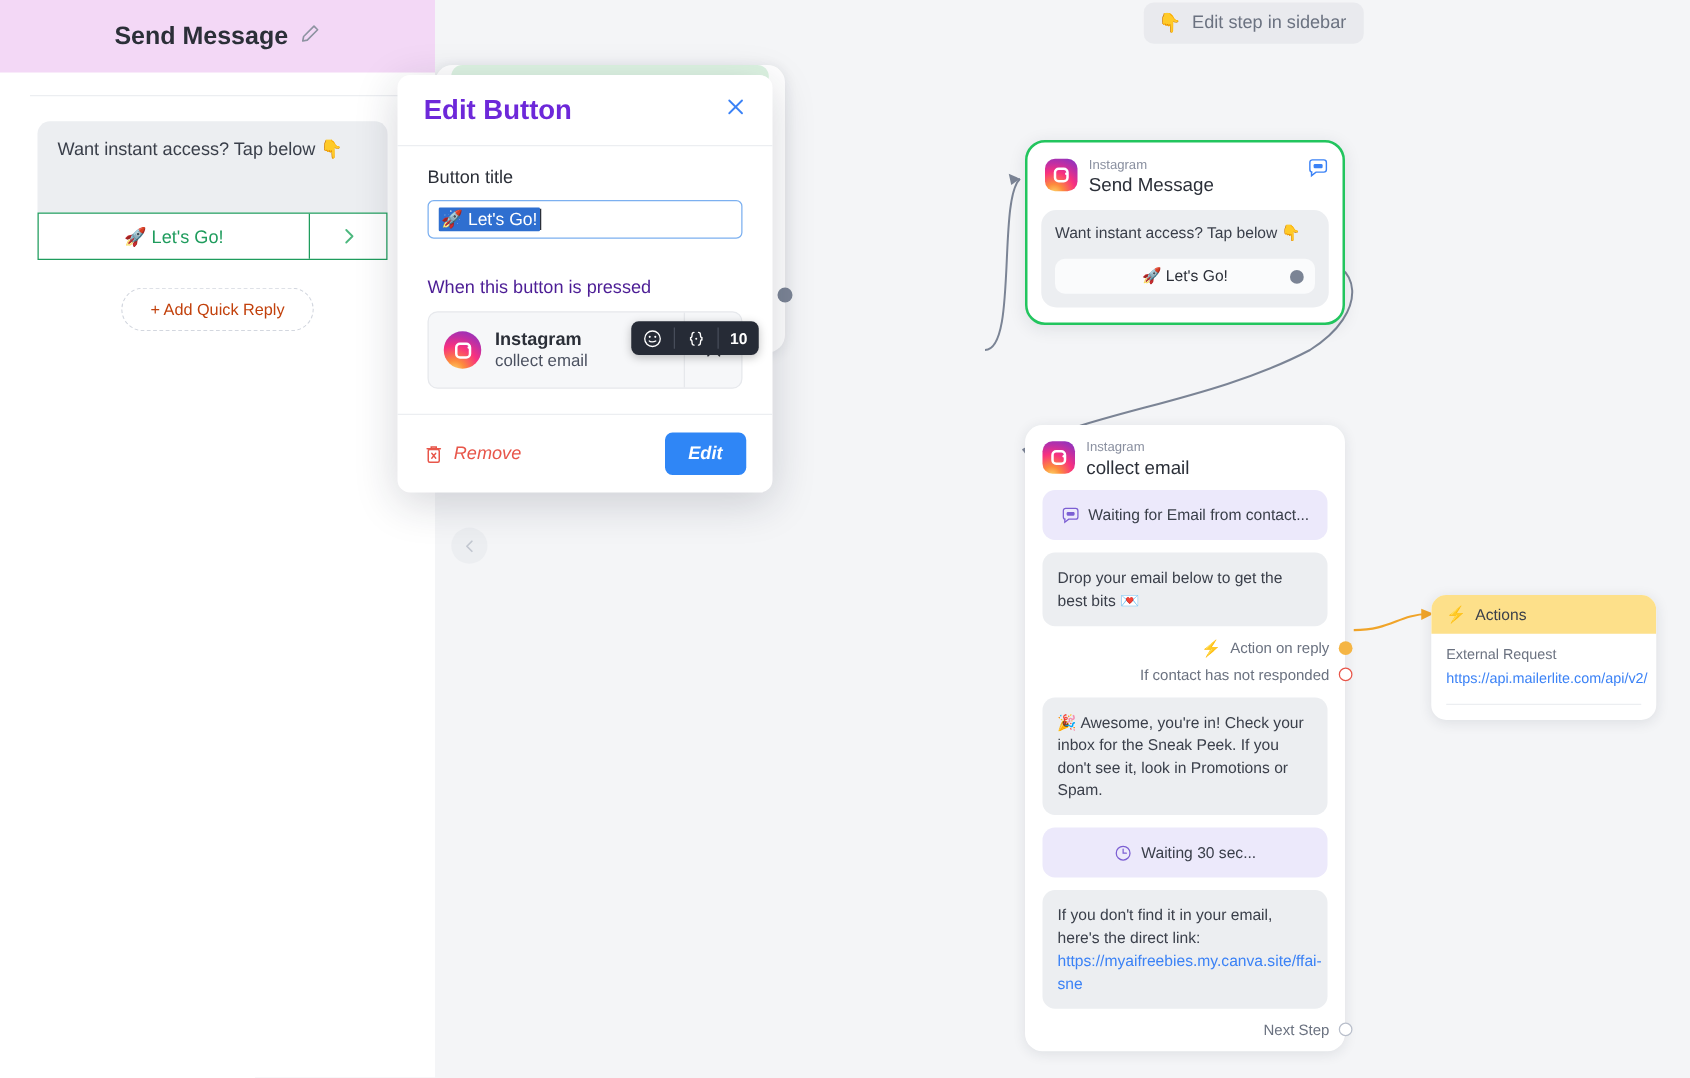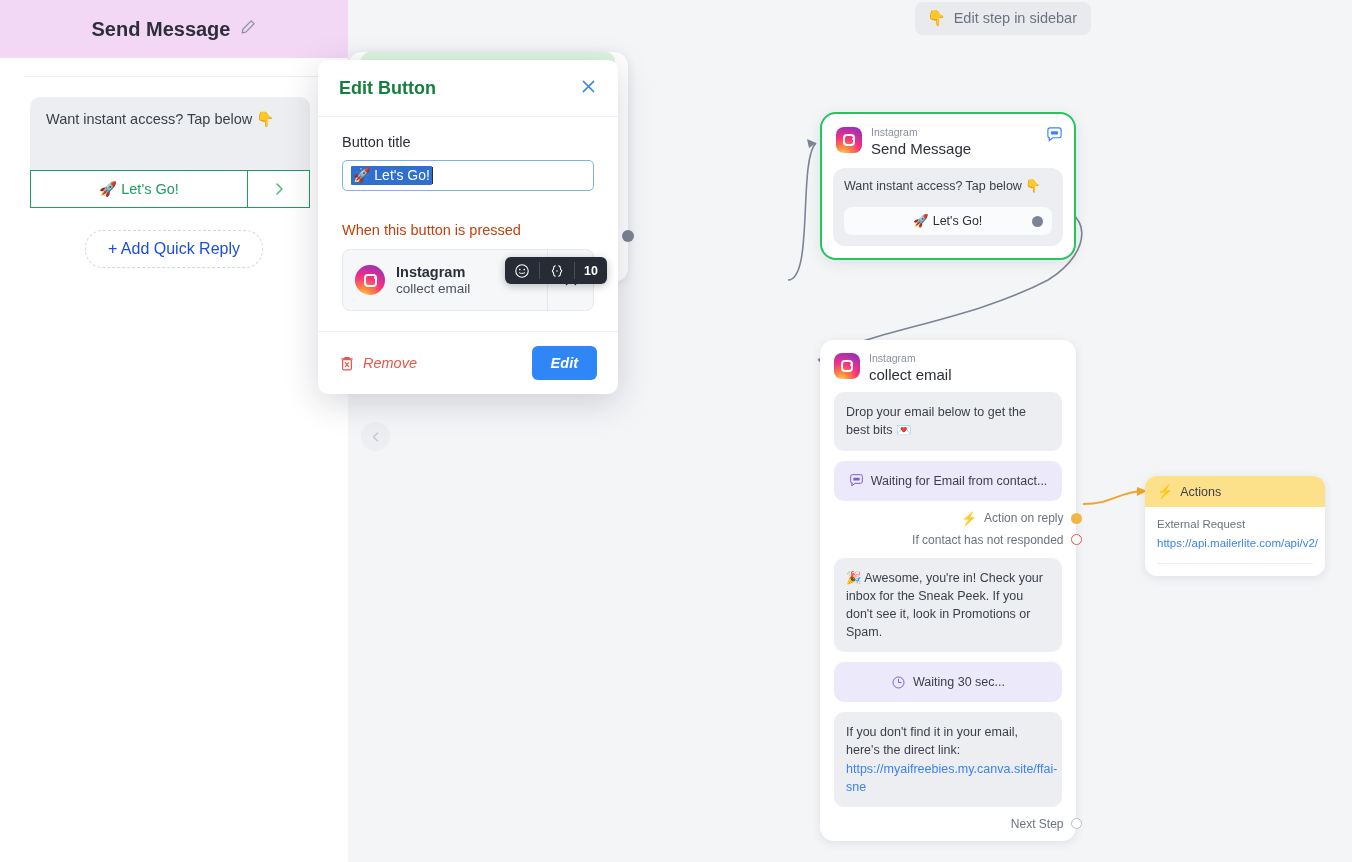--- a/index.html
+++ b/index.html
@@ -138,45 +138,45 @@
   #sb-card .btn1 { border:1px solid #1f9c5d; background:#fff; height:38px; display:flex; }
   #sb-card .btn1 .lab { flex:1; display:flex; align-items:center; justify-content:center;
                         gap:5px; font-size:14.5px; color:#1f9c5d; }
   #sb-card .btn1 .arrow { width:62px; border-left:1px solid #1f9c5d; display:flex;
                           align-items:center; justify-content:center; color:#4cb87e; }
   #sb-card .addbtn { border:1px dashed #d7dbe2; border-top:none; border-radius:0 0 10px 10px;
                      height:36px; display:flex; align-items:center; justify-content:center;
                      font-size:14.5px; color:#5b6270; }
   #sb-quick { margin:22px 0 0 0; display:flex; justify-content:center; }
   #sb-quick .pill { border:1px dashed #d3d7df; border-radius:18px; padding:9px 22px;
-                    font-size:16px; color:#1d4ed8; }
+                    font-size:13px; color:#c2410c; }
 
   
   #modal-wrap { position:absolute; left:318px; top:60px; width:300px; z-index:40; }
   #modal { background:#fff; border-radius:10px; box-shadow:0 8px 34px rgba(25,35,55,.18);
            overflow:visible; }
   #m-head { height:57px; border-bottom:1px solid #eceef1; display:flex; align-items:center;
             padding:0 21px; }
-  #m-head .t { font-size:18px; font-weight:bold; color:#15803d; flex:1; }
+  #m-head .t { font-size:22px; font-weight:bold; color:#6d28d9; flex:1; }
   #m-head .x { color:#3b82f6; cursor:pointer; }
   #m-body { padding:17px 24px 20px 24px; position:relative; }
   .m-label { font-size:14.5px; color:#2b2f38; }
   #title-input { margin-top:10px; width:252px; height:31px; border:1px solid #7cb0f0;
                  border-radius:5px; display:flex; align-items:center; padding:0 8px; }
   #title-input .sel { background:#2f6fd0; color:#fff; font-size:14px; padding:1px 2px 2px 2px;
                       border-radius:1px; }
   #title-input .caret { width:1px; height:17px; background:#2b2f38; margin-left:0px; }
   #mini-toolbar { position:absolute; left:187px; top:140px; height:27px; background:#262b36;
                   border-radius:6px; display:flex; align-items:stretch; color:#fff;
                   box-shadow:0 2px 8px rgba(0,0,0,.25); z-index:5;text-align:center; }
   #mini-toolbar .it { display:flex; align-items:center; justify-content:center; padding:0 9px; }
   #mini-toolbar .sep { width:1px; background:#474d5a; margin:5px 0; }
   #mini-toolbar .cnt { font-size:12.5px; font-weight:bold; padding:0 9px; display:flex;
                        align-items:center; }
-  .m-label2 { font-size:14.5px; color:#c2410c; margin-top:31px; }
+  .m-label2 { font-size:14.5px; color:#4c1d95; margin-top:31px; }
   #action-card { margin-top:11px; border:1px solid #e6e8ec; border-radius:8px;
                  background:#f6f7f9; height:62px; display:flex; align-items:stretch; }
   #action-card .left { flex:1; display:flex; align-items:center; gap:11px; padding-left:12px; }
   #action-card .ig { width:30px; height:30px; border-radius:50%;
     background:radial-gradient(circle at 28% 107%, #fdd96b 0%, #fd8c3c 22%, #f8317f 52%, #c12fa3 72%, #7a35c9 100%);
     display:flex; align-items:center; justify-content:center; flex:none; }
   #action-card .ig .o { width:13px; height:13px; border:2px solid #fff; border-radius:4px; position:relative; }
   #action-card .ig .o:after { content:""; position:absolute; top:1.5px; right:-1px; width:2px; height:2px;
                               background:#fff; border-radius:50%; }
   #action-card .n1 { font-size:14.5px; font-weight:bold; color:#2b2f38; }
@@ -267,30 +267,30 @@
   <div class="node" id="node-collect">
     <div class="node-head">
       <div class="ig-icon">
           <div class="o"></div>
         </div>
       <div>
         <div class="node-sub">Instagram</div>
         <div class="node-title">collect email</div>
       </div>
     </div>
-    <div class="bubble">Drop your email below to get the best bits 💌</div>
     <div class="bubble purple">
       <span>
         <svg width="15" height="15" viewBox="0 0 18 18" style="display:block">
           <path d="M2 4.2a2.2 2.2 0 0 1 2.2-2.2h9.6A2.2 2.2 0 0 1 16 4.2v6A2.2 2.2 0 0 1 13.8 12.4H7.2L3.4 15.4v-3H4.2A2.2 2.2 0 0 1 2 10.2z" fill="none" stroke="#7c5fd3" stroke-width="1.2"></path>
           <rect x="5.2" y="5.6" width="7.6" height="3.4" rx="1" fill="#7c5fd3"></rect>
         </svg>
       </span>
       <span>Waiting for Email from contact...</span>
     </div>
+    <div class="bubble">Drop your email below to get the best bits 💌</div>
     <div class="port-row" style="margin-bottom:7px">
       <span class="bolt">⚡</span>
       <span>Action on reply</span>
       <span class="dot-orange"></span>
     </div>
     <div class="port-row" style="margin-bottom:11px">
       <span>If contact has not responded</span>
       <span class="ring-red"></span>
     </div>
     <div class="bubble">🎉 Awesome, you're in! Check your inbox for the Sneak Peek. If you don't see it, look in Promotions or Spam.</div>

